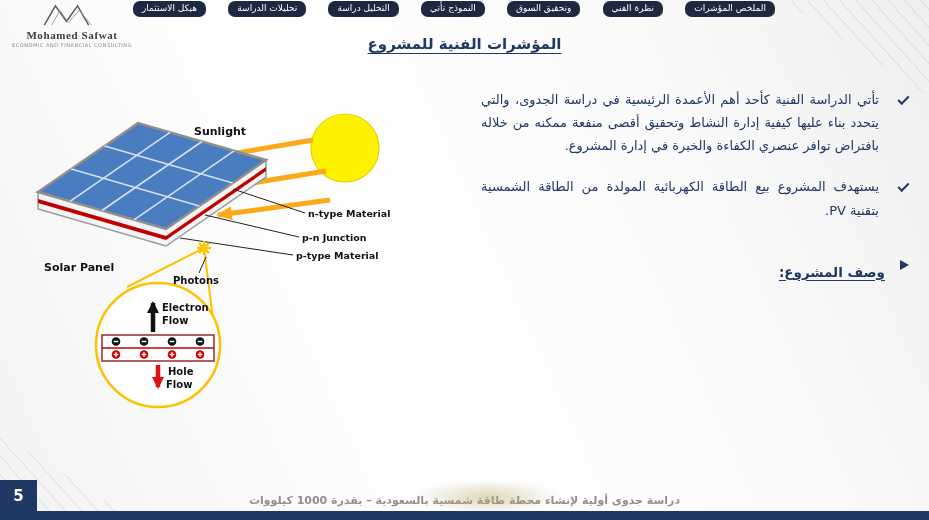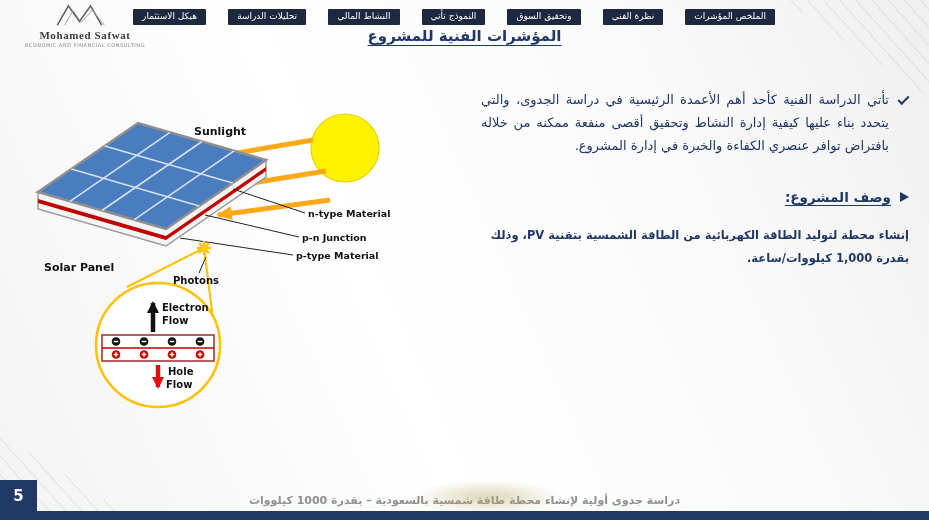--- a/index.html
+++ b/index.html
@@ -14,41 +14,41 @@
     background:repeating-linear-gradient(48deg, rgba(120,120,120,.10) 0 1.5px, transparent 1.5px 12px);
     clip-path:polygon(18% 0,100% 0,100% 82%); }
   .corner-bl { position:absolute; left:0; bottom:9px; width:150px; height:88px;
     background:repeating-linear-gradient(48deg, rgba(120,120,120,.10) 0 1.5px, transparent 1.5px 12px);
     clip-path:polygon(0 12%,0 100%,82% 100%); }
 
   
   .nav { position:absolute; top:1px; left:133px; width:642px; display:flex;
     direction:rtl; justify-content:space-between; gap:5px; }
   .tab { background:#1c2940; color:#fff; font-size:9px; line-height:1;
-    padding:3px 9px 4px; border-radius:1px; white-space:nowrap; cursor:pointer;margin-top:8px; }
-
-  
-  .brand { position:absolute; top:3px; left:21px; width:128px; text-align:center; }
+    padding:3px 9px 4px; border-radius:7px; white-space:nowrap; cursor:pointer; }
+
+  
+  .brand { position:absolute; top:3px; left:8px; width:128px; text-align:center; }
   .brand-name { font-family:"Liberation Serif", serif; font-size:11px; font-weight:bold;
     letter-spacing:.6px; color:#3d3d3d; margin-top:-2px; }
   .brand-tagline { font-size:5px; letter-spacing:.55px; color:#8a8a8a; text-transform:uppercase; margin-top:1px; }
 
   
-  .page-title { position:absolute; top:27px; left:0; width:100%; text-align:center;
+  .page-title { position:absolute; top:35px; left:0; width:100%; text-align:center;
     color:#1F3864; font-weight:bold; font-size:15px; text-decoration:underline;
     text-underline-offset:4px; direction:rtl; }
 
   
   .content-col { position:absolute; top:88px; right:20px; width:428px; direction:rtl;
     color:#1F3864; font-size:13px; line-height:1.78; }
-  .bullet { display:flex; gap:9px; margin-bottom:18px; }
+  .bullet { display:flex; gap:19px; margin-bottom:18px; }
   .check-icon { flex:none; width:11px; height:6px; border-left:2.5px solid #1F3864;
     border-bottom:2.5px solid #1F3864; transform:rotate(-45deg); margin-top:8px; }
   .bullet-text { flex:1; text-align:justify; }
-  .section-row { display:flex; align-items:center; gap:9px; margin-top:28px; }
+  .section-row { display:flex; gap:15px; margin-top:38px; }
   .arrow-right-icon { flex:none; width:0; height:0; border-top:5px solid transparent;
     border-bottom:5px solid transparent; border-right:9px solid #1F3864; transform:scaleX(-1); }
   .section-heading { font-weight:bold; font-size:13.5px; text-decoration:underline; text-underline-offset:3px; }
   .project-desc { margin-top:15px; font-size:11.5px; font-weight:bold; line-height:1.95; text-align:right; }
 
   
   .diagram { position:absolute; left:8px; top:85px; }
   .diagram text { font-family:"DejaVu Sans", sans-serif; font-weight:bold; fill:#111; }
 
   
@@ -76,37 +76,40 @@
     </svg>
     <div class="brand-name">Mohamed Safwat</div>
     <div class="brand-tagline">Economic And Financial Consulting</div>
   </div>
 
   <div class="nav">
     <div class="tab">الملخص المؤشرات</div>
     <div class="tab">نظرة الفني</div>
     <div class="tab">وتحقيق السوق</div>
     <div class="tab">النموذج تأتي</div>
-    <div class="tab">النشاط المالي</div>
+    <div class="tab">التحليل دراسة</div>
     <div class="tab">تحليلات الدراسة</div>
     <div class="tab">هيكل الاستثمار</div>
   </div>
 
   <div class="page-title">المؤشرات الفنية للمشروع</div>
 
   <div class="content-col">
     <div class="bullet">
       <span class="check-icon"></span>
       <span class="bullet-text">تأتي الدراسة الفنية كأحد أهم الأعمدة الرئيسية في دراسة الجدوى، والتي يتحدد بناء عليها كيفية إدارة النشاط وتحقيق أقصى منفعة ممكنه من خلاله بافتراض توافر عنصري الكفاءة والخبرة في إدارة المشروع.</span>
     </div>
+    <div class="bullet">
+      <span class="check-icon"></span>
+      <span class="bullet-text">يستهدف المشروع بيع الطاقة الكهربائية المولدة من الطاقة الشمسية بتقنية PV.</span>
+    </div>
     <div class="section-row">
       <span class="arrow-right-icon"></span>
       <span class="section-heading">وصف المشروع:</span>
     </div>
-    <div class="project-desc">إنشاء محطة لتوليد الطاقة الكهربائية من الطاقة الشمسية بتقنية PV، وذلك بقدرة 1,000 كيلووات/ساعة.</div>
   </div>
 
   <svg class="diagram" width="440" height="340" viewBox="0 0 440 340">
     <defs>
       <marker id="arrO" markerUnits="userSpaceOnUse" markerWidth="18" markerHeight="14" refX="14" refY="7" orient="auto">
         <path d="M0,0 L16,7 L0,14 Z" fill="#FBA919"></path>
       </marker>
       <marker id="arrB" markerUnits="userSpaceOnUse" markerWidth="14" markerHeight="12" refX="10" refY="6" orient="auto">
         <path d="M0,0 L12,6 L0,12 Z" fill="#111"></path>
       </marker>

